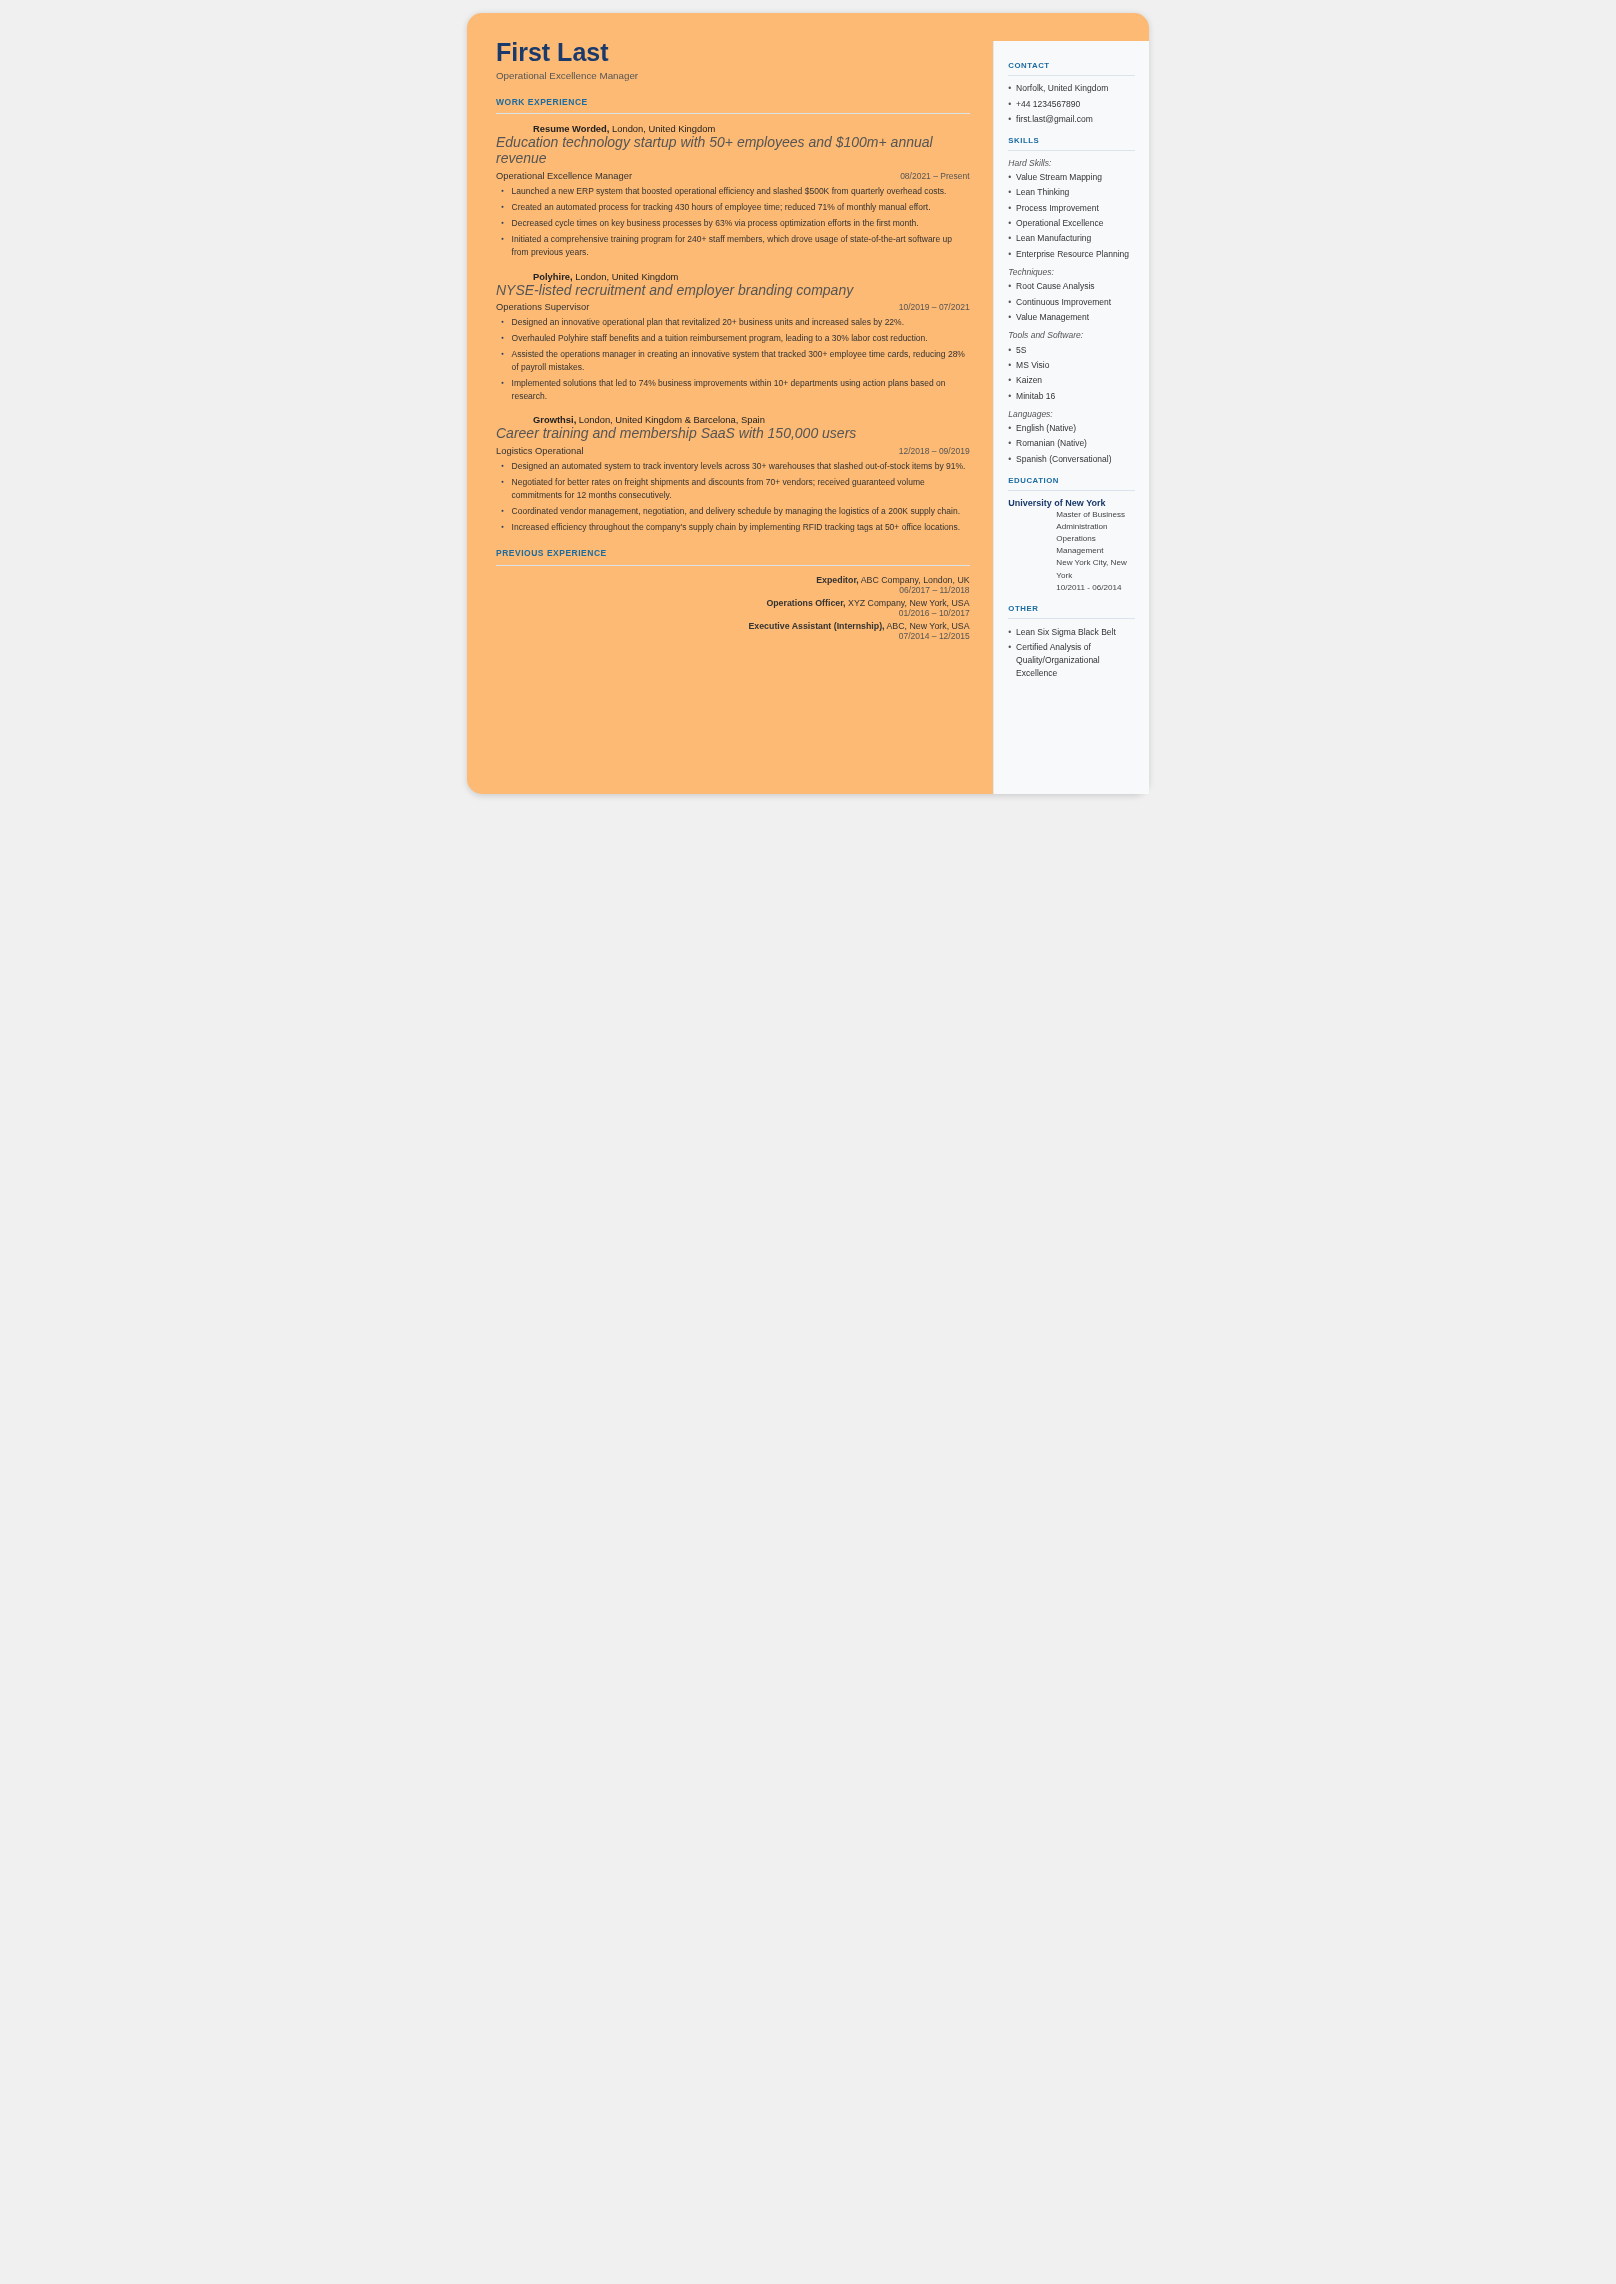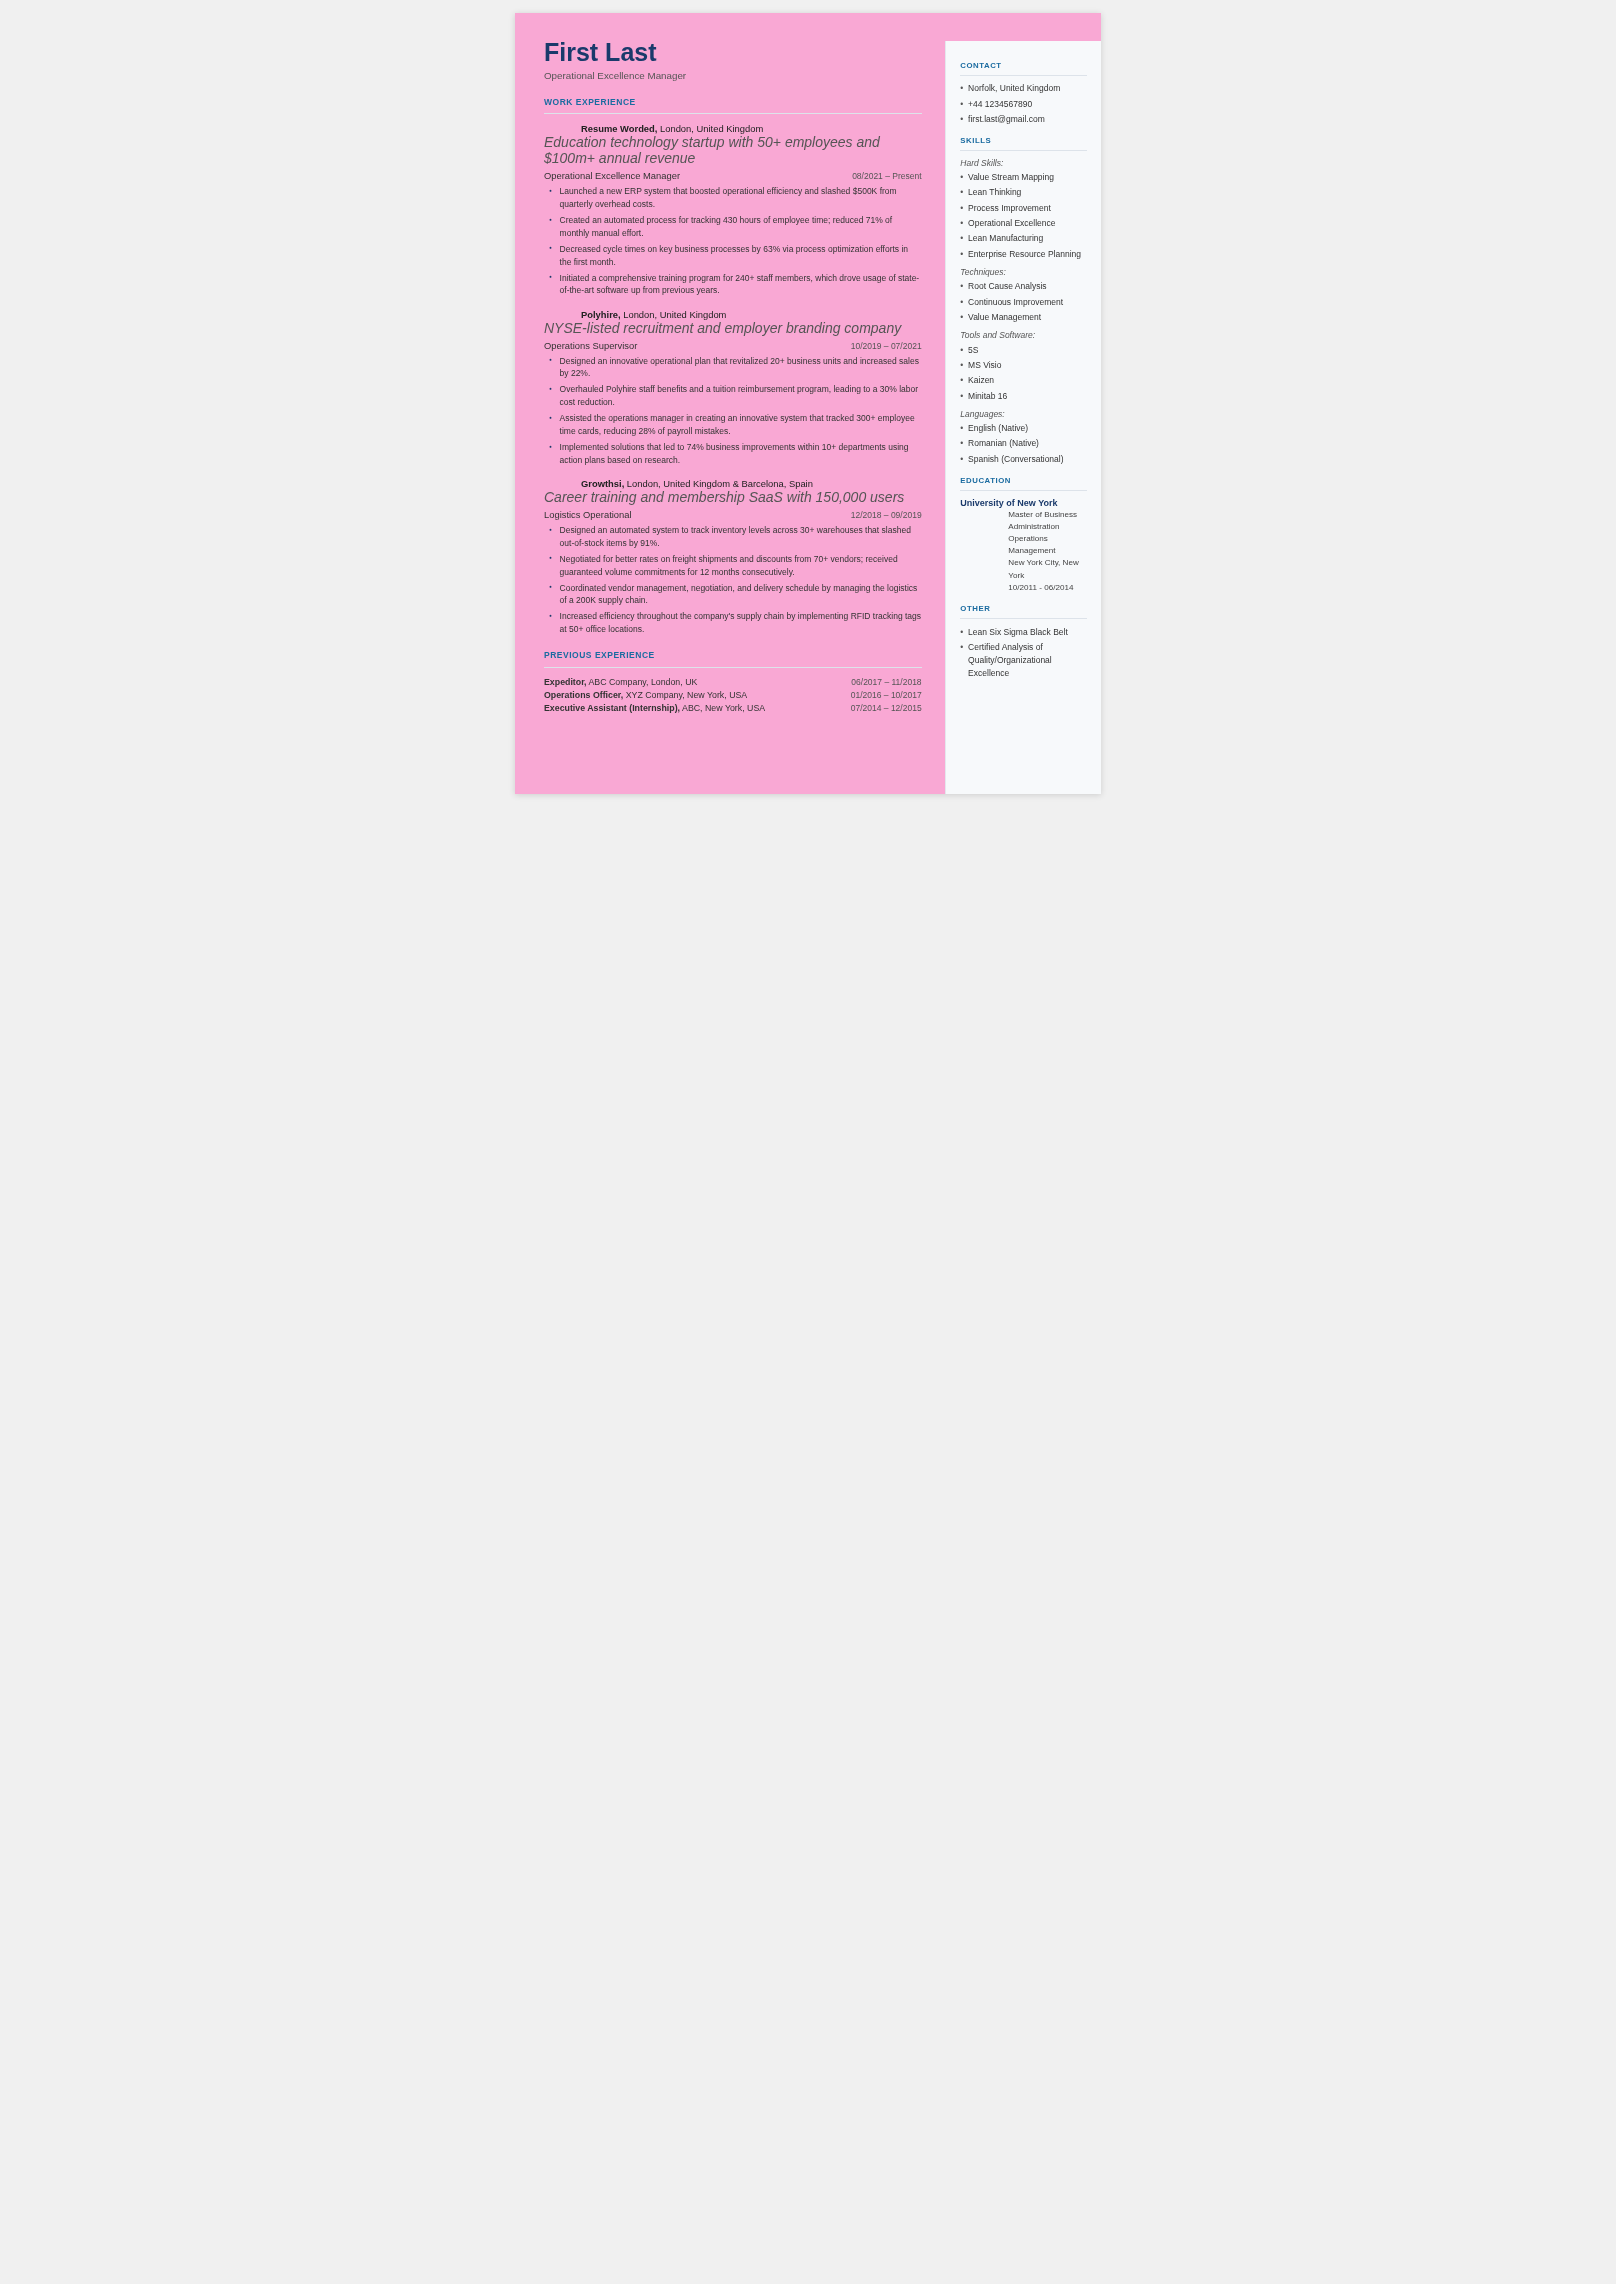--- a/index.html
+++ b/index.html
@@ -5,25 +5,26 @@
     * { margin: 0; padding: 0; box-sizing: border-box; }
     body {
       font-family: Arial, sans-serif;
       background: #f0f0f0;
       display: flex;
       justify-content: center;
       align-items: flex-start;
       padding: 13px;
     }
     .resume {
-      background: #f9a8d4;
-      width: 586px;
+      background: #fdba74;
+      width: 682px;
       min-height: 781px;
       display: flex;
       box-shadow: 0 1.3px 6.5px rgba(0,0,0,0.15);
+      border-radius: 15px;
     }
     
     .main-col {
       flex: 1;
       padding: 26px 23.4px 26px 29px;
     }
     .name {
       font-size: 25px;
       font-weight: 900;
       color: #1a3a6b;
@@ -101,20 +102,21 @@
       position: absolute;
       left: 0;
       font-size: 4.6px;
       top: 2.6px;
     }
     .prev-exp-row {
       display: flex;
       justify-content: space-between;
       align-items: flex-end;
       margin-bottom: 3.3px;
+      flex-direction: column;
     }
     .prev-exp-left {
       font-size: 8.8px;
       color: #333;
     }
     .prev-exp-left strong {
       font-weight: 700;
     }
     .prev-exp-dates {
       font-size: 8.5px;

